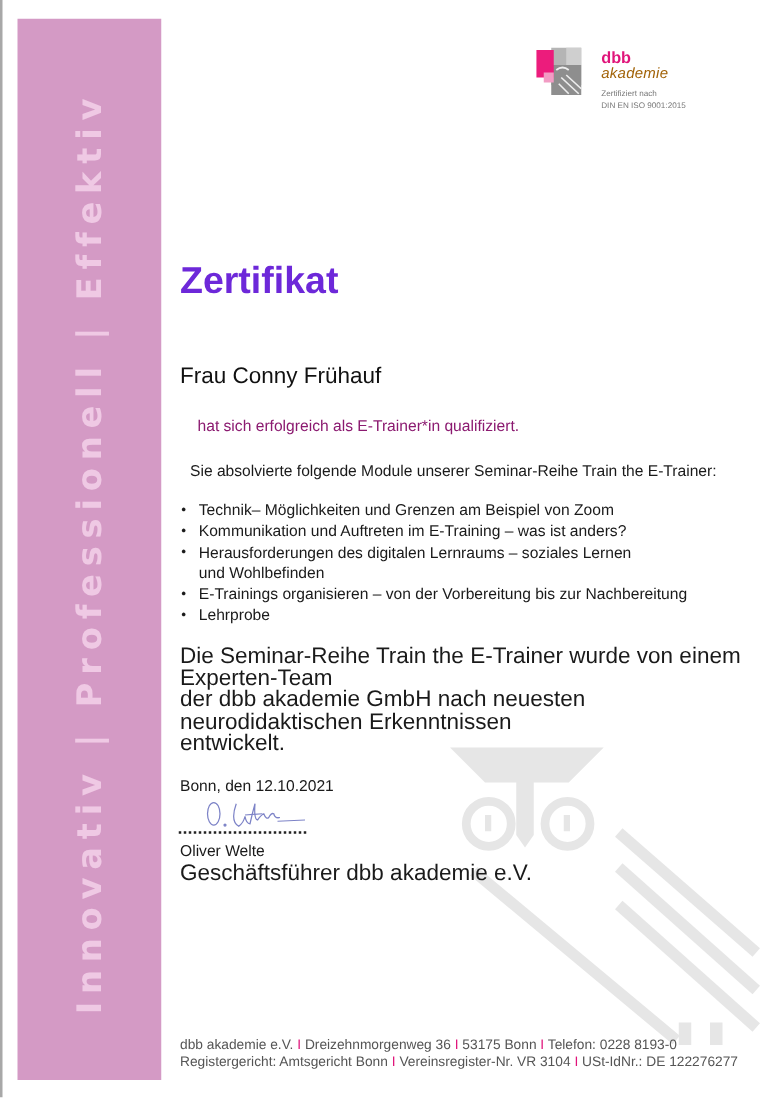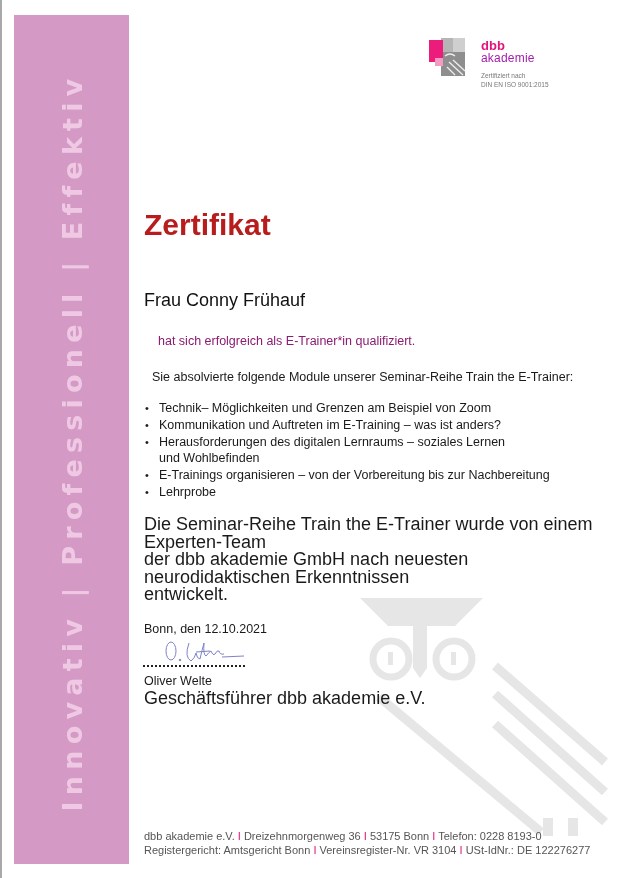--- a/index.html
+++ b/index.html
@@ -25,28 +25,28 @@
     color: #efc9e4;
   }
   .logo {
     position: absolute; left: 429px; top: 38px; width: 140px; height: 56px;
   }
   .logo-icon { position: absolute; left: 0; top: 0; width: 38px; height: 38px; }
   .logo-brand {
     position: absolute; left: 52px; top: 1px; font-size: 13px; font-weight: bold; color: #e0147a; line-height: 13px; text-align: right;
   }
   .logo-name {
-    position: absolute; left: 52px; top: 13px; font-size: 12px; color: #a21caf; line-height: 14px; letter-spacing: 0.2px;
+    position: absolute; left: 52px; top: 13px; font-size: 12px; color: #a16207; line-height: 14px; letter-spacing: 0.2px; font-style: italic;
   }
   .logo-cert {
     position: absolute; left: 52px; top: 33px; font-size: 6.5px; color: #777; line-height: 9px; white-space: nowrap;
   }
   .title {
     position: absolute; left: 144px; top: 205px;
-    font-size: 30px; font-weight: bold; color: #b91c1c; margin: 0; line-height: 40px;
+    font-size: 30px; font-weight: bold; color: #6d28d9; margin: 0; line-height: 40px;
   }
   .name {
     position: absolute; left: 144px; top: 287px;
     font-size: 18px; color: #111; line-height: 26px;
   }
   .qualified {
     position: absolute; left: 144px; top: 333px;
     font-size: 12.5px; color: #8b1a70; line-height: 16px; padding-left: 14px;
   }
   .intro {

